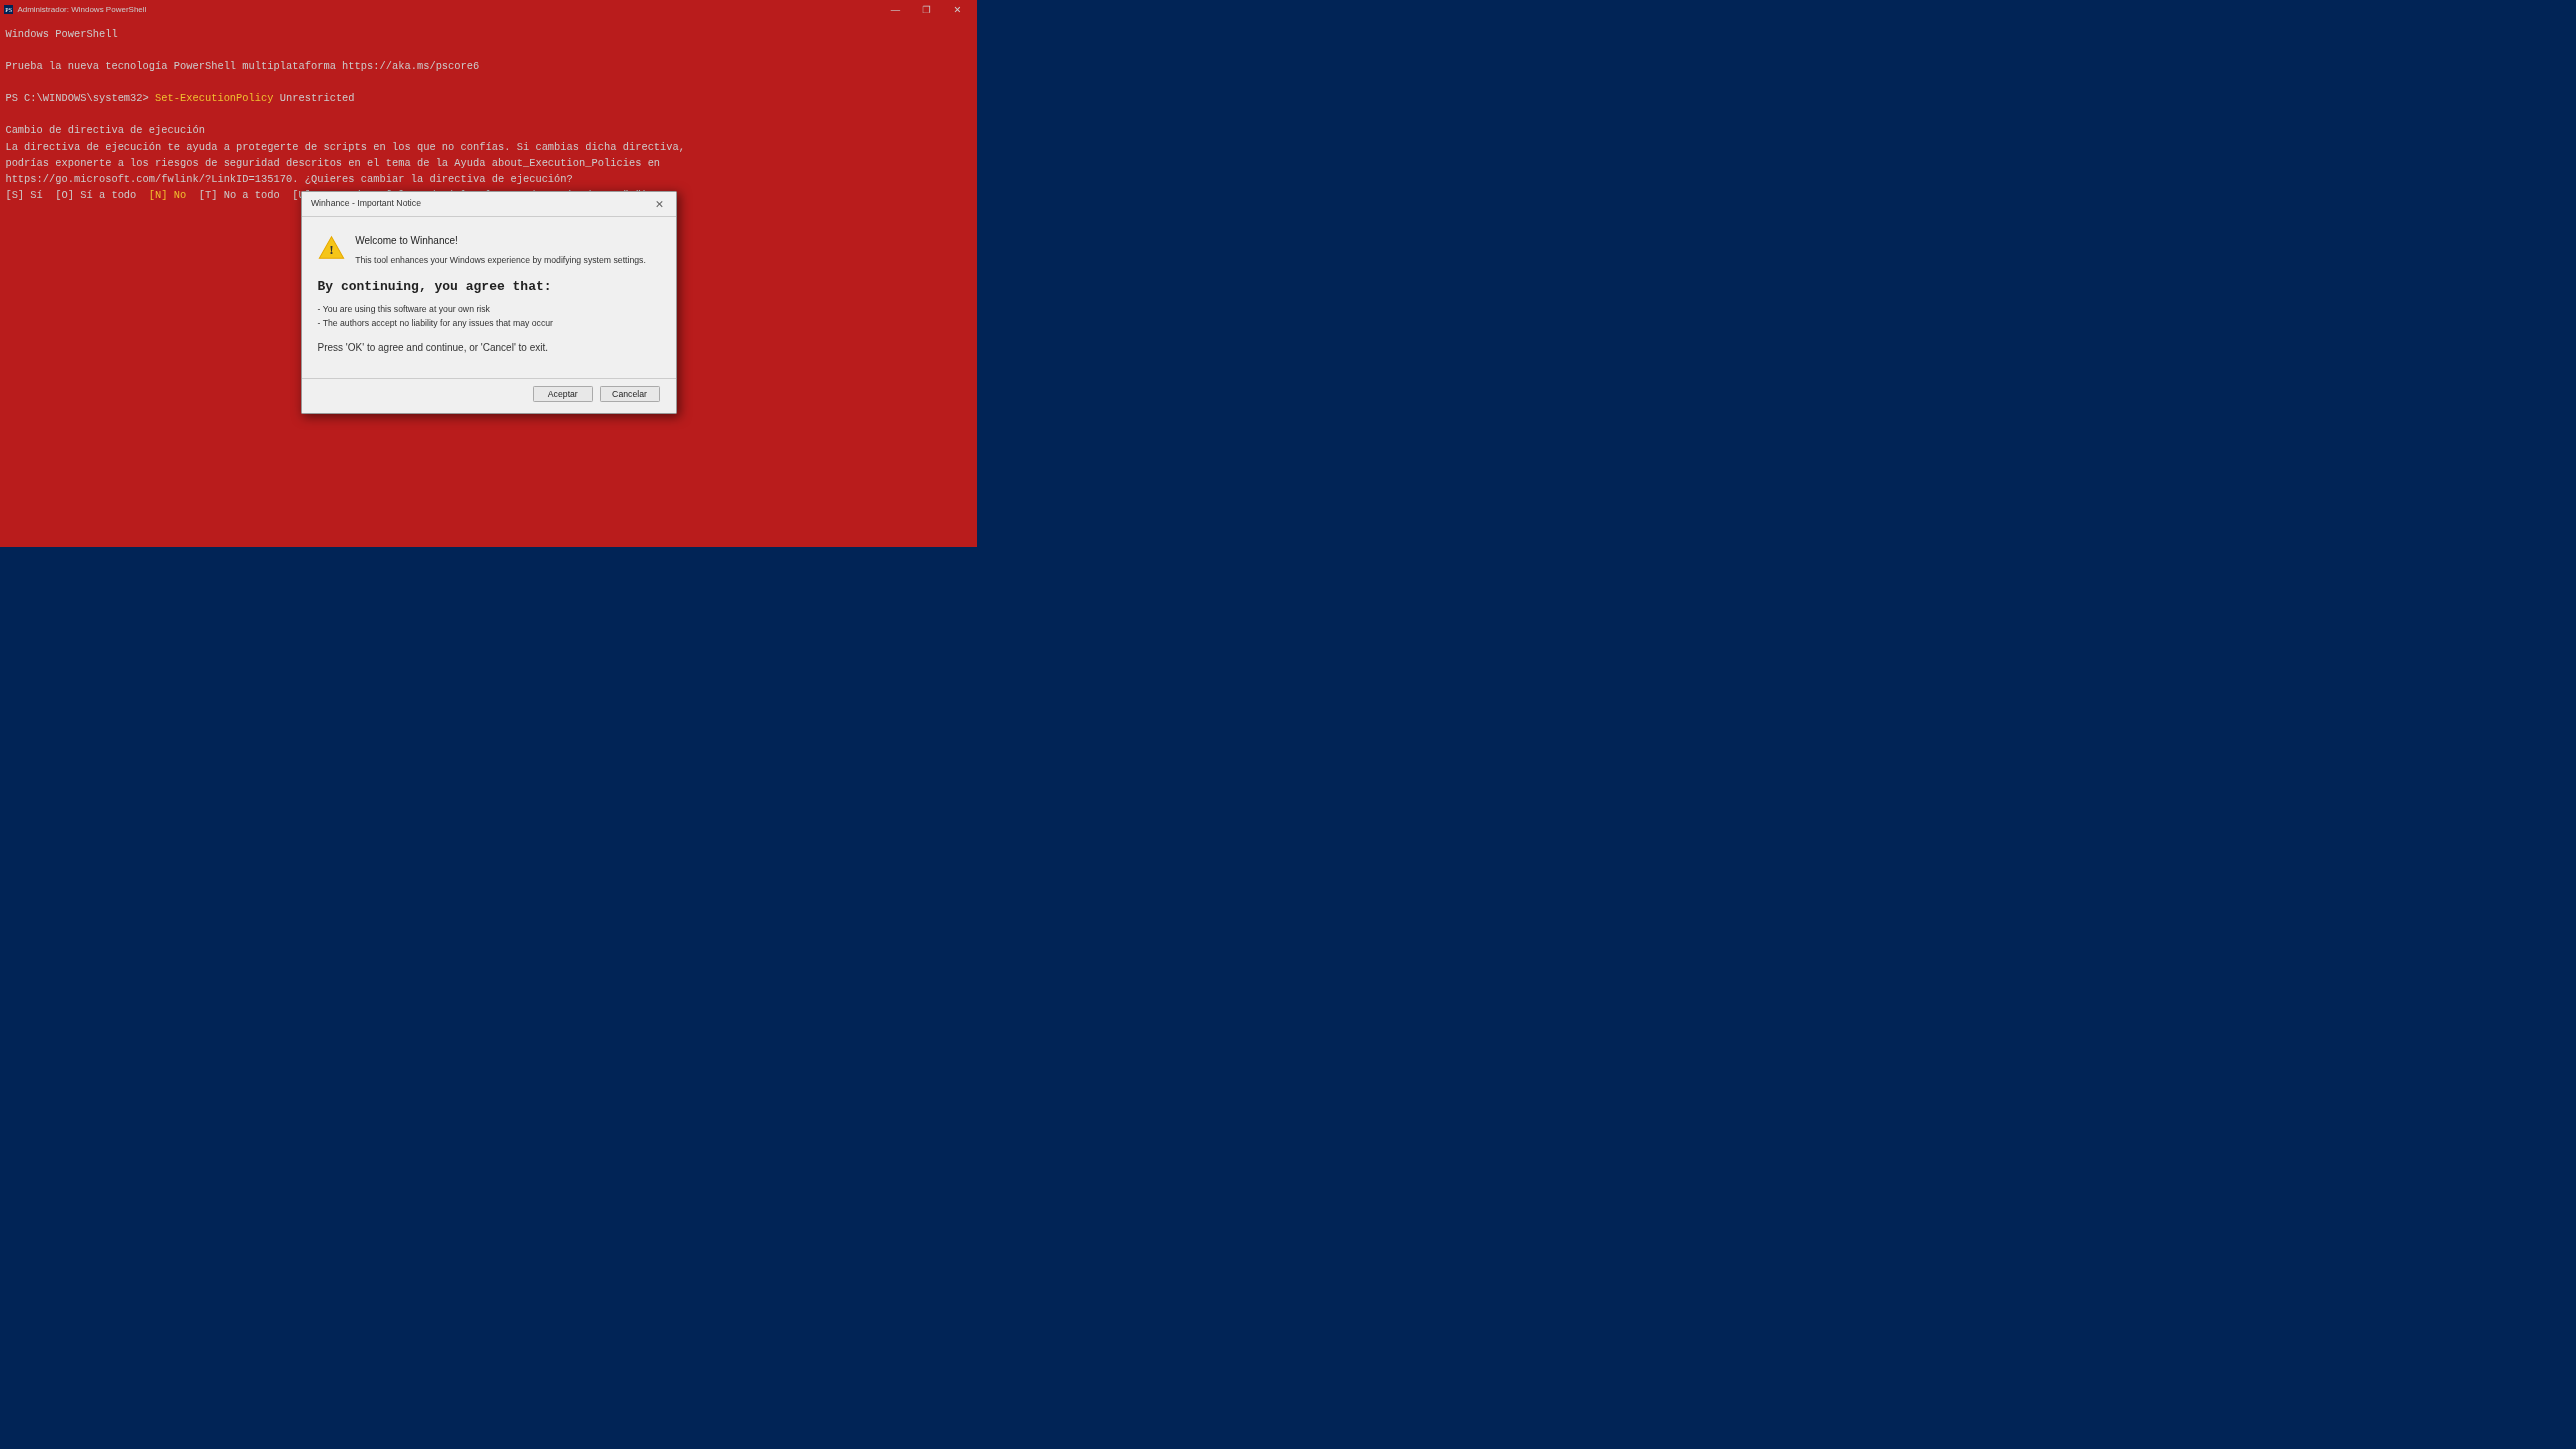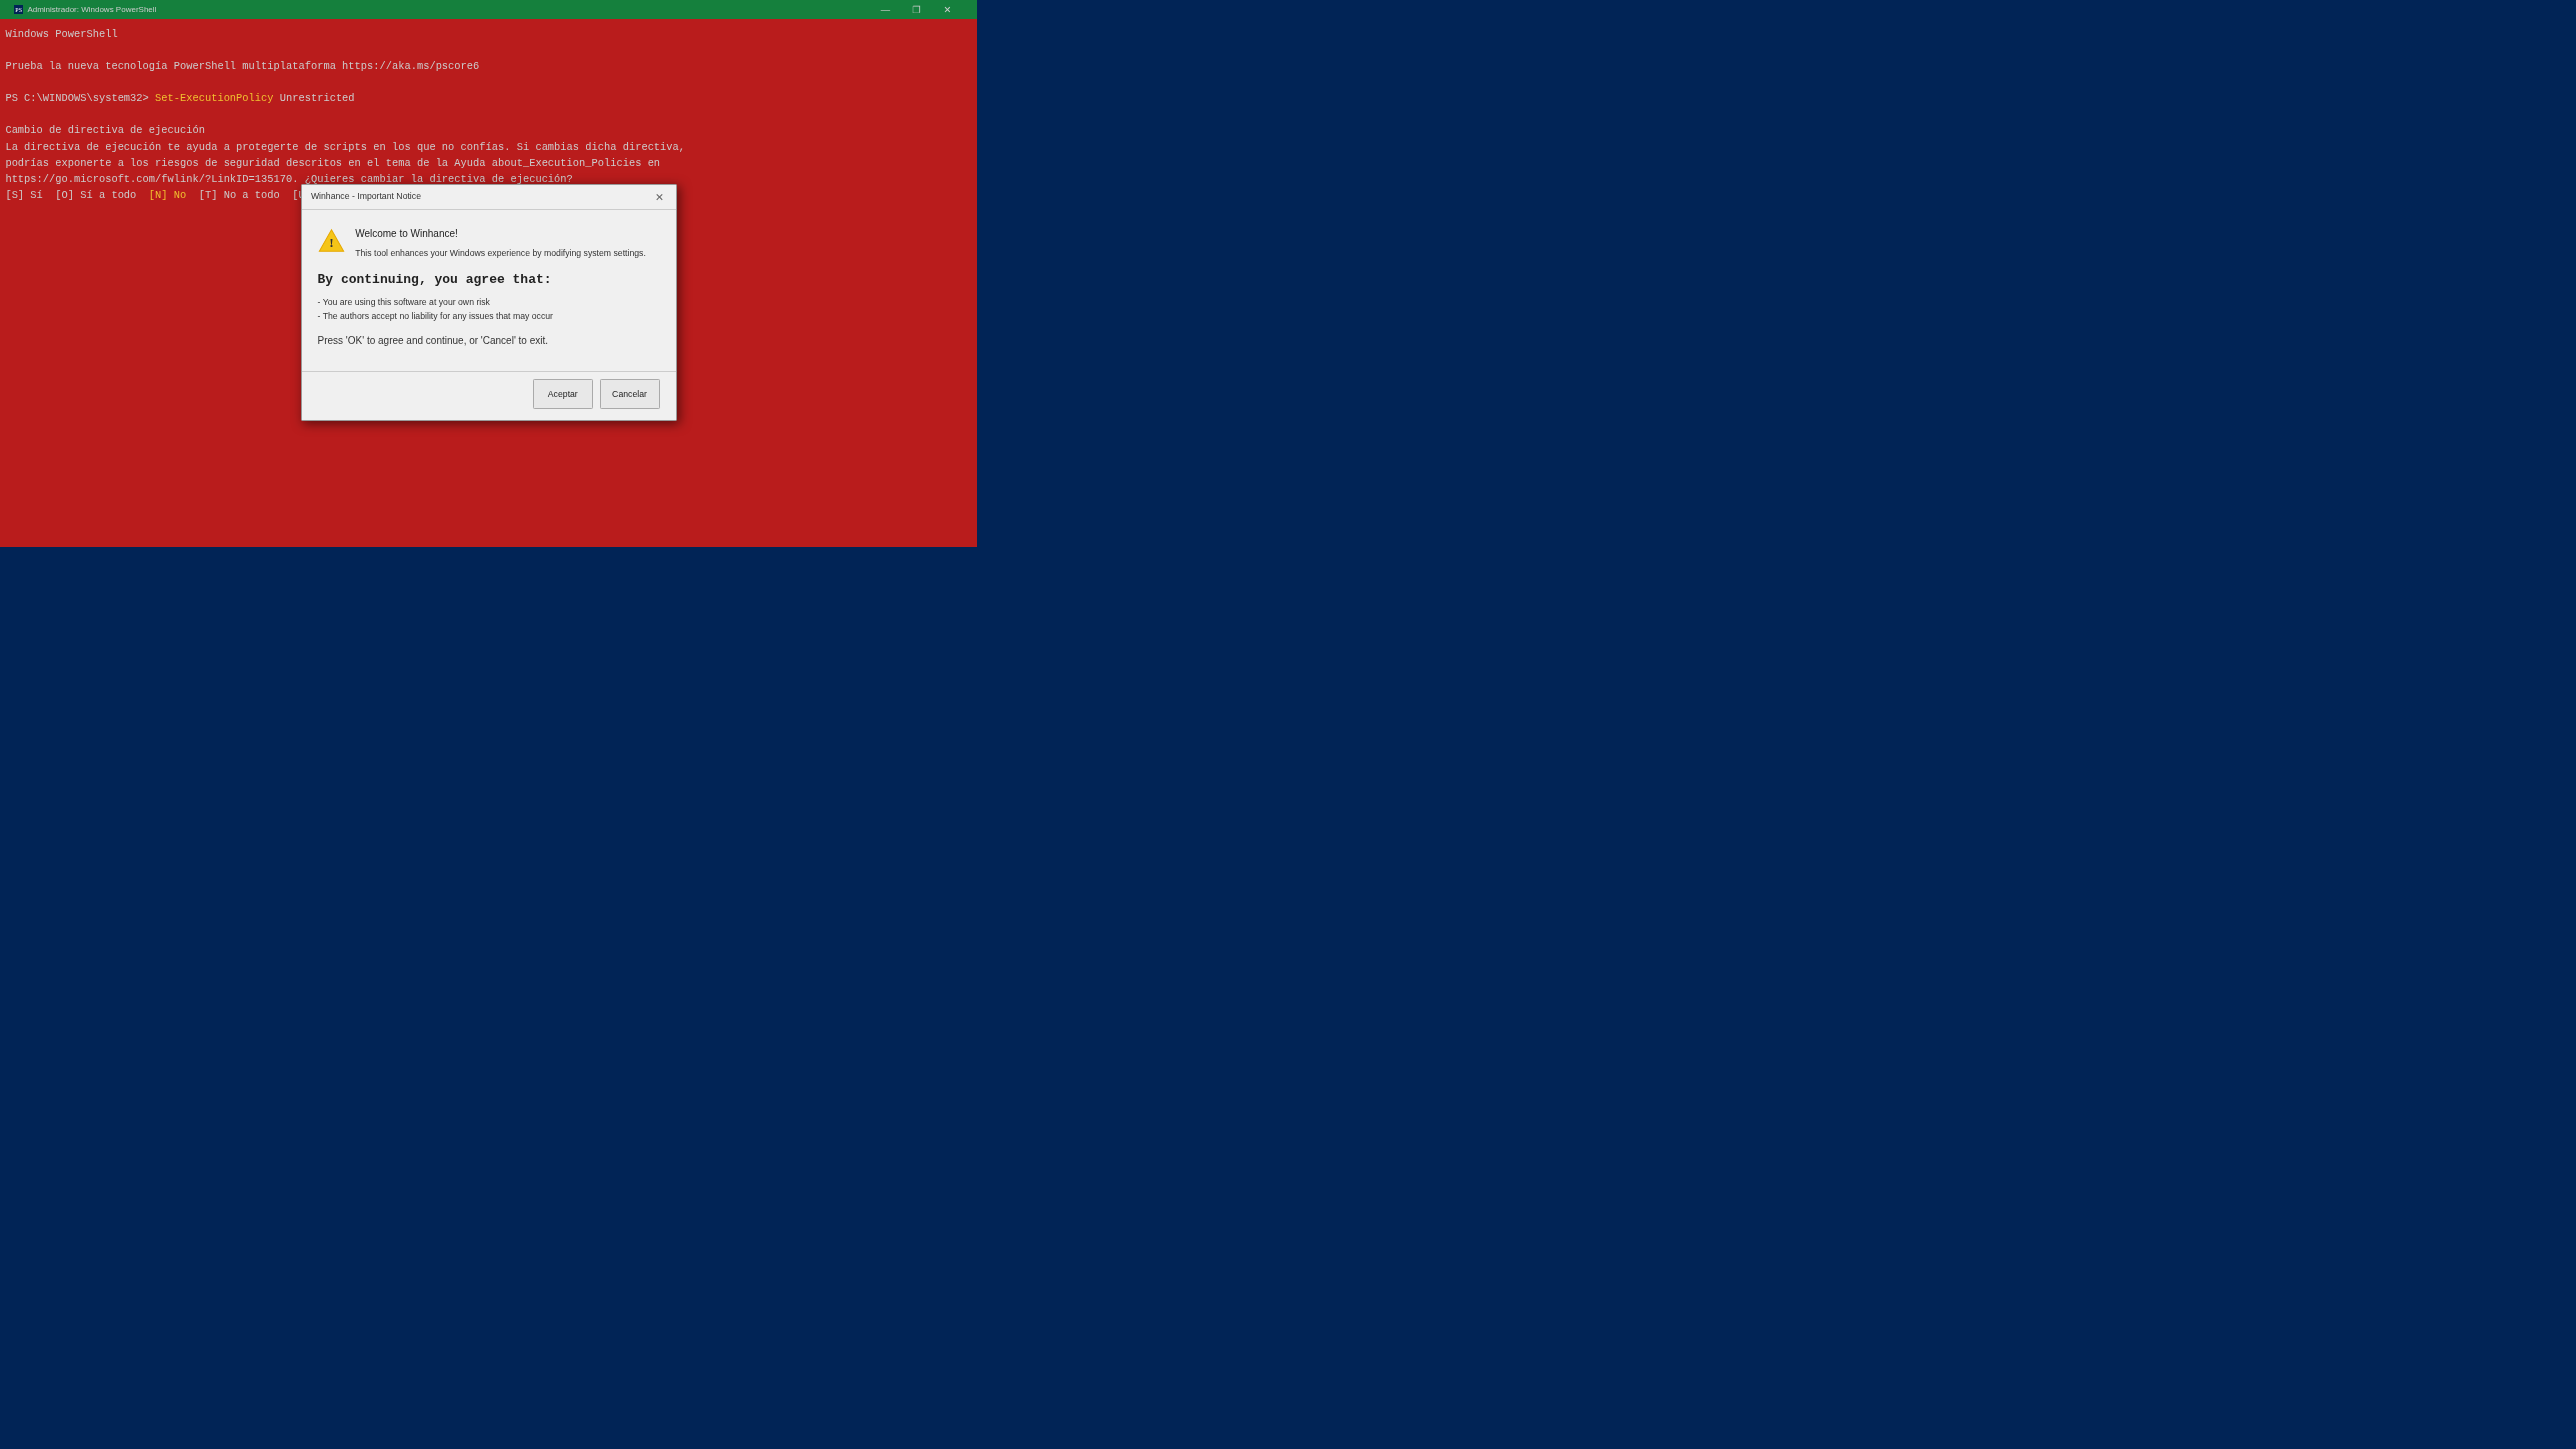--- a/index.html
+++ b/index.html
@@ -10,23 +10,23 @@
       overflow: hidden;
       font-family: 'Consolas', 'Courier New', monospace;
       background: #012456;
     }
 
     
     .titlebar {
       display: flex;
       align-items: center;
       justify-content: space-between;
-      background: #15803d;
+      background: #b91c1c;
       height: 19px;
-      padding: 0 14px;
+      padding: 0 4px;
       user-select: none;
     }
 
     .titlebar-left {
       display: flex;
       align-items: center;
       gap: 4px;
     }
 
     .titlebar-icon {
@@ -205,21 +205,21 @@
 
     .dialog-buttons {
       display: flex;
       justify-content: flex-end;
       gap: 6.7px;
       padding: 0 16px 10.7px 16px;
     }
 
     .dialog-btn {
       min-width: 60px;
-      height: 30px;
+      height: 16px;
       padding: 0 10.7px;
       font-size: 8.7px;
       font-family: 'Segoe UI', sans-serif;
       background: #e8e8e8;
       border: 0.7px solid #aaa;
       border-radius: 1.3px;
       cursor: pointer;
       color: #222;
     }
   </style>

